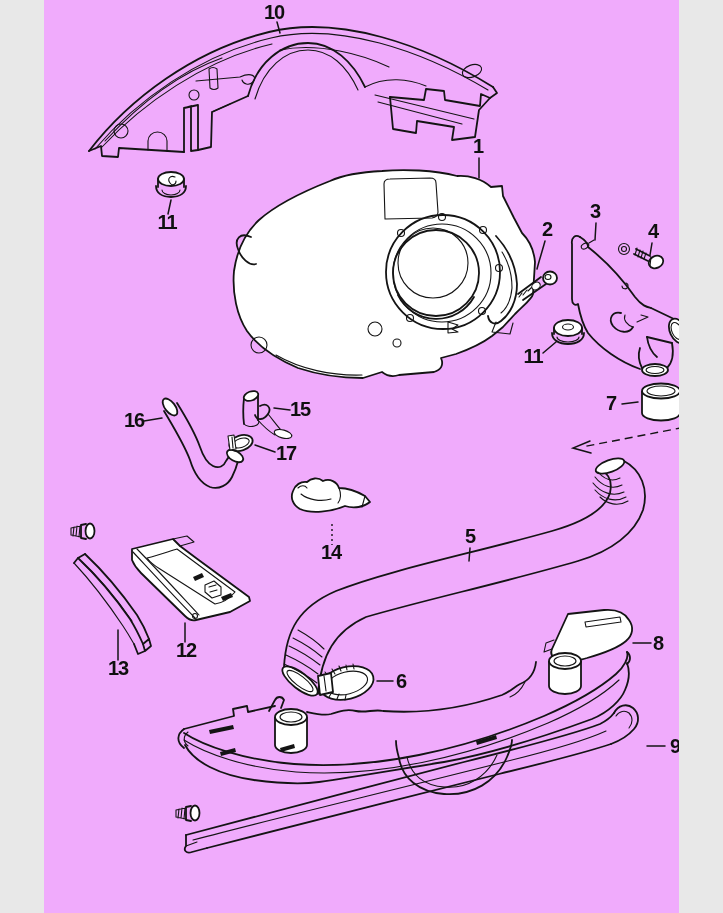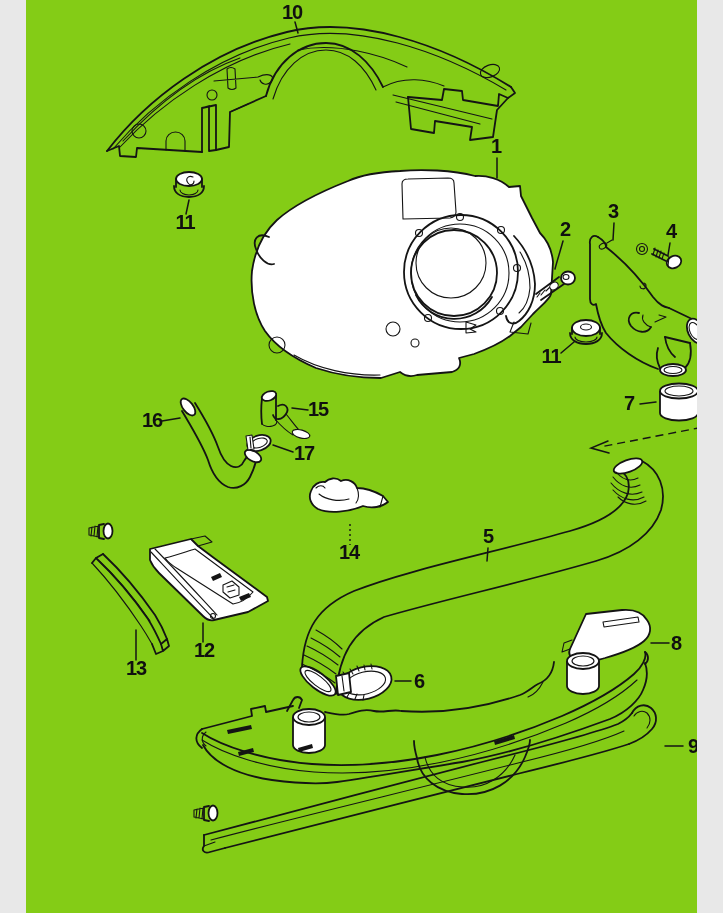--- a/index.html
+++ b/index.html
@@ -1,16 +1,16 @@
 <!DOCTYPE html>
 <html><head>
 <meta charset="utf-8">
 <style>
   html,body{margin:0;padding:0;background:#e8e8e8;}
-  .page{width:635px;height:913px;background:#84cc16;position:relative;margin:0 auto;overflow:hidden;padding-left:36px;}
+  .page{width:635px;height:913px;background:#f0abfc;position:relative;margin:0 auto;overflow:hidden;}
   svg{display:block}
   
   .o{fill:none;stroke:#141414;stroke-width:1.8;stroke-linecap:round;stroke-linejoin:round;}
   .t{fill:none;stroke:#141414;stroke-width:1.1;stroke-linecap:round;stroke-linejoin:round;}
   .w{fill:#ffffff;stroke:#141414;stroke-width:1.8;stroke-linejoin:round;}
   .wt{fill:#ffffff;stroke:#141414;stroke-width:1.1;stroke-linejoin:round;}
   .dash{fill:none;stroke:#141414;stroke-width:1.4;stroke-dasharray:8 5;}
   .dot{fill:none;stroke:#141414;stroke-width:1.4;stroke-dasharray:2 3;}
   .ld{fill:none;stroke:#141414;stroke-width:1.5;stroke-linecap:round;}
   .dk{fill:#141414;stroke:none;}

